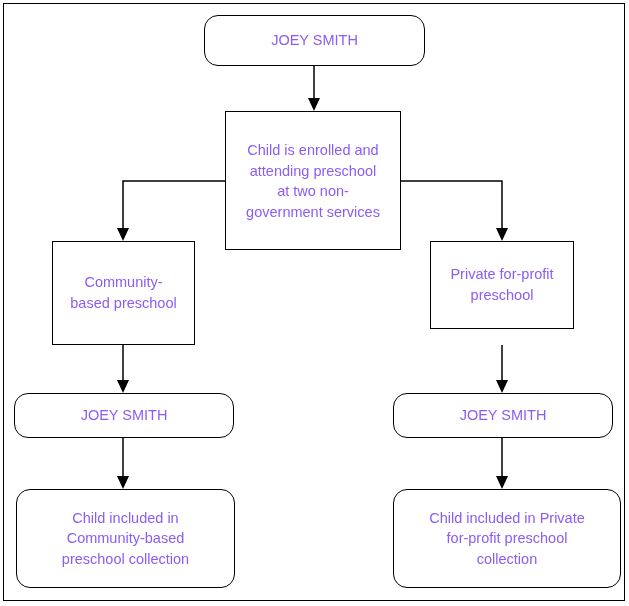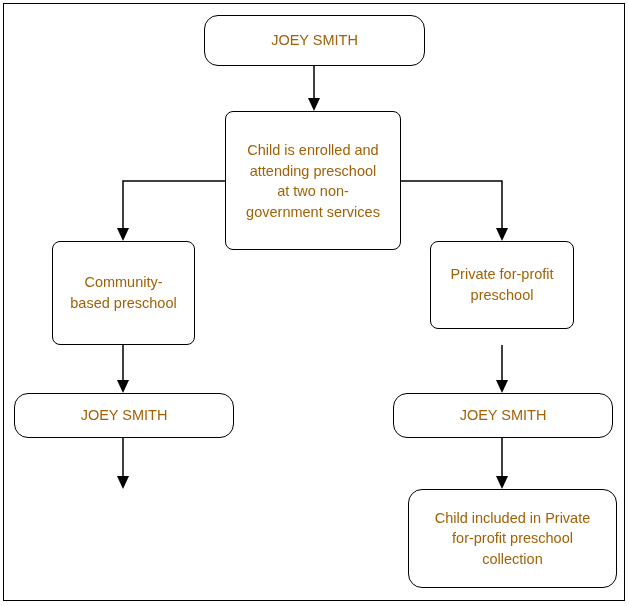--- a/index.html
+++ b/index.html
@@ -30,30 +30,30 @@
   }
   .node {
     position: absolute;
     box-sizing: border-box;
     border: 1.4px solid #000000;
     background: #ffffff;
     display: flex;
     align-items: center;
     justify-content: center;
     text-align: center;
-    color: #a16207;
+    color: #8b5cf6;
     font-size: 14.5px;
     line-height: 1.42;
     z-index: 3;
   }
   .node.rounded {
     border-radius: 14px;
   }
   .node.sharp {
-    border-radius: 8px;
+    border-radius: 0;
   }
   .node .label {
     display: block;
     padding: 0 10px;
     white-space: pre-line;
   }
   
   .node.top-aligned {
     align-items: flex-start;
   }
@@ -147,20 +147,25 @@
   </div>
 
   <div class="node rounded" style="left:14px; top:393px; width:220px; height:45px;">
     <span class="label">JOEY SMITH</span>
   </div>
 
   <div class="node rounded" style="left:393px; top:393px; width:220px; height:45px;">
     <span class="label">JOEY SMITH</span>
   </div>
 
+  <div class="node rounded" style="left:16px; top:489px; width:219px; height:99px;">
+    <span class="label">Child included in
+Community-based
+preschool collection</span>
+  </div>
 
-  <div class="node rounded" style="left:408px; top:489px; width:209px; height:99px;">
+  <div class="node rounded" style="left:393px; top:489px; width:228px; height:99px;">
     <span class="label">Child included in Private
 for-profit preschool
 collection</span>
   </div>
 
 </div>
 
 </body></html>

